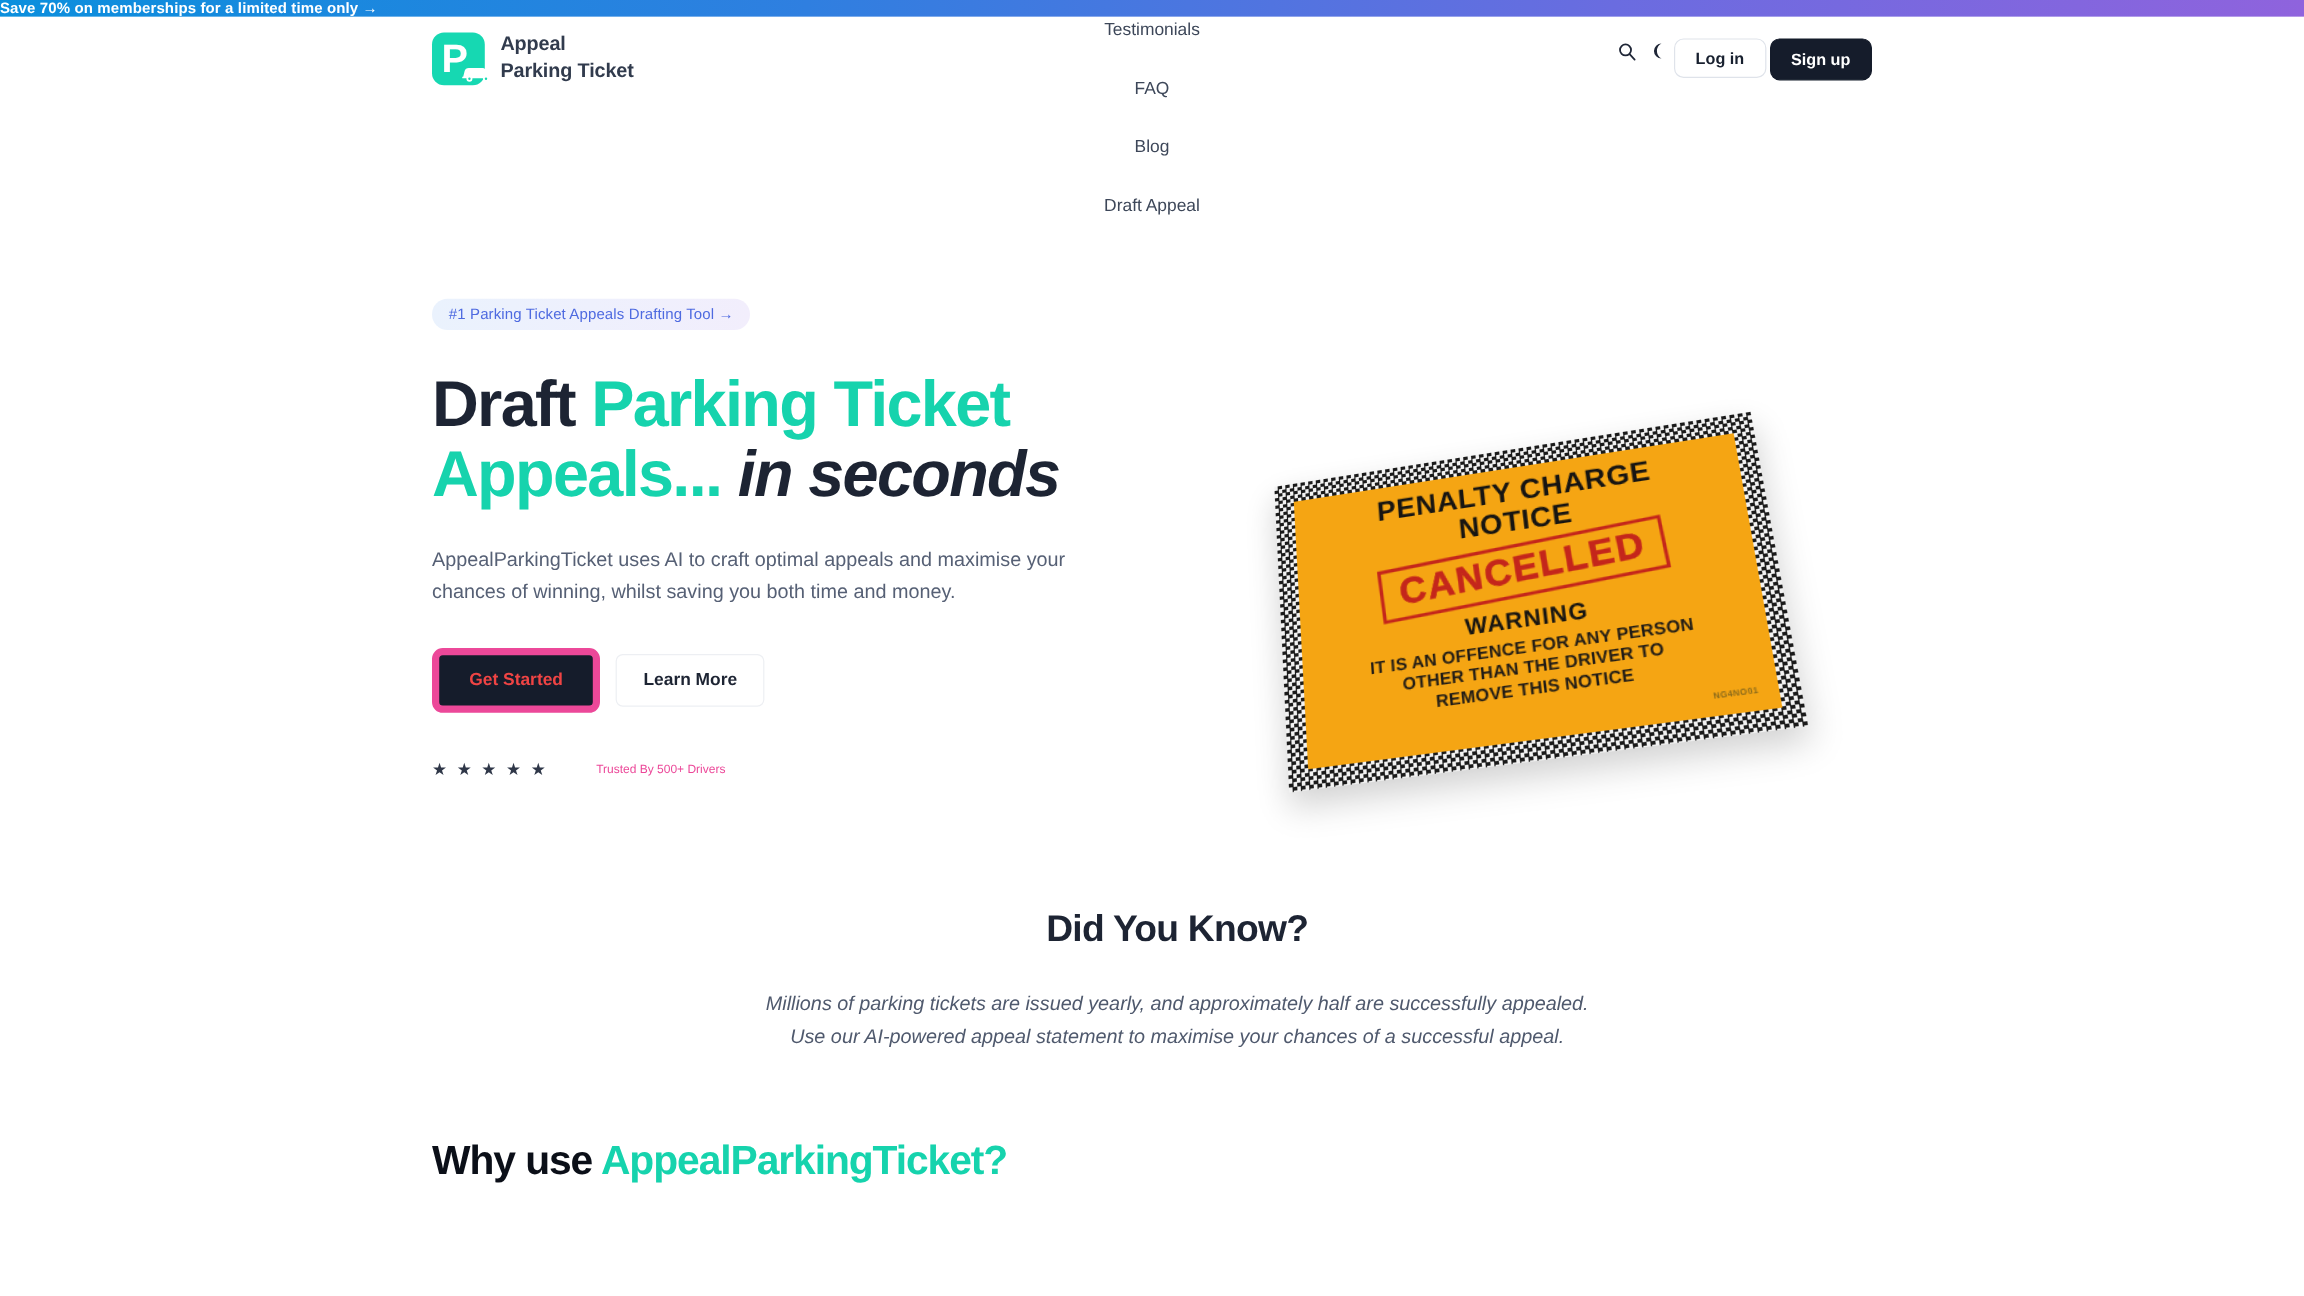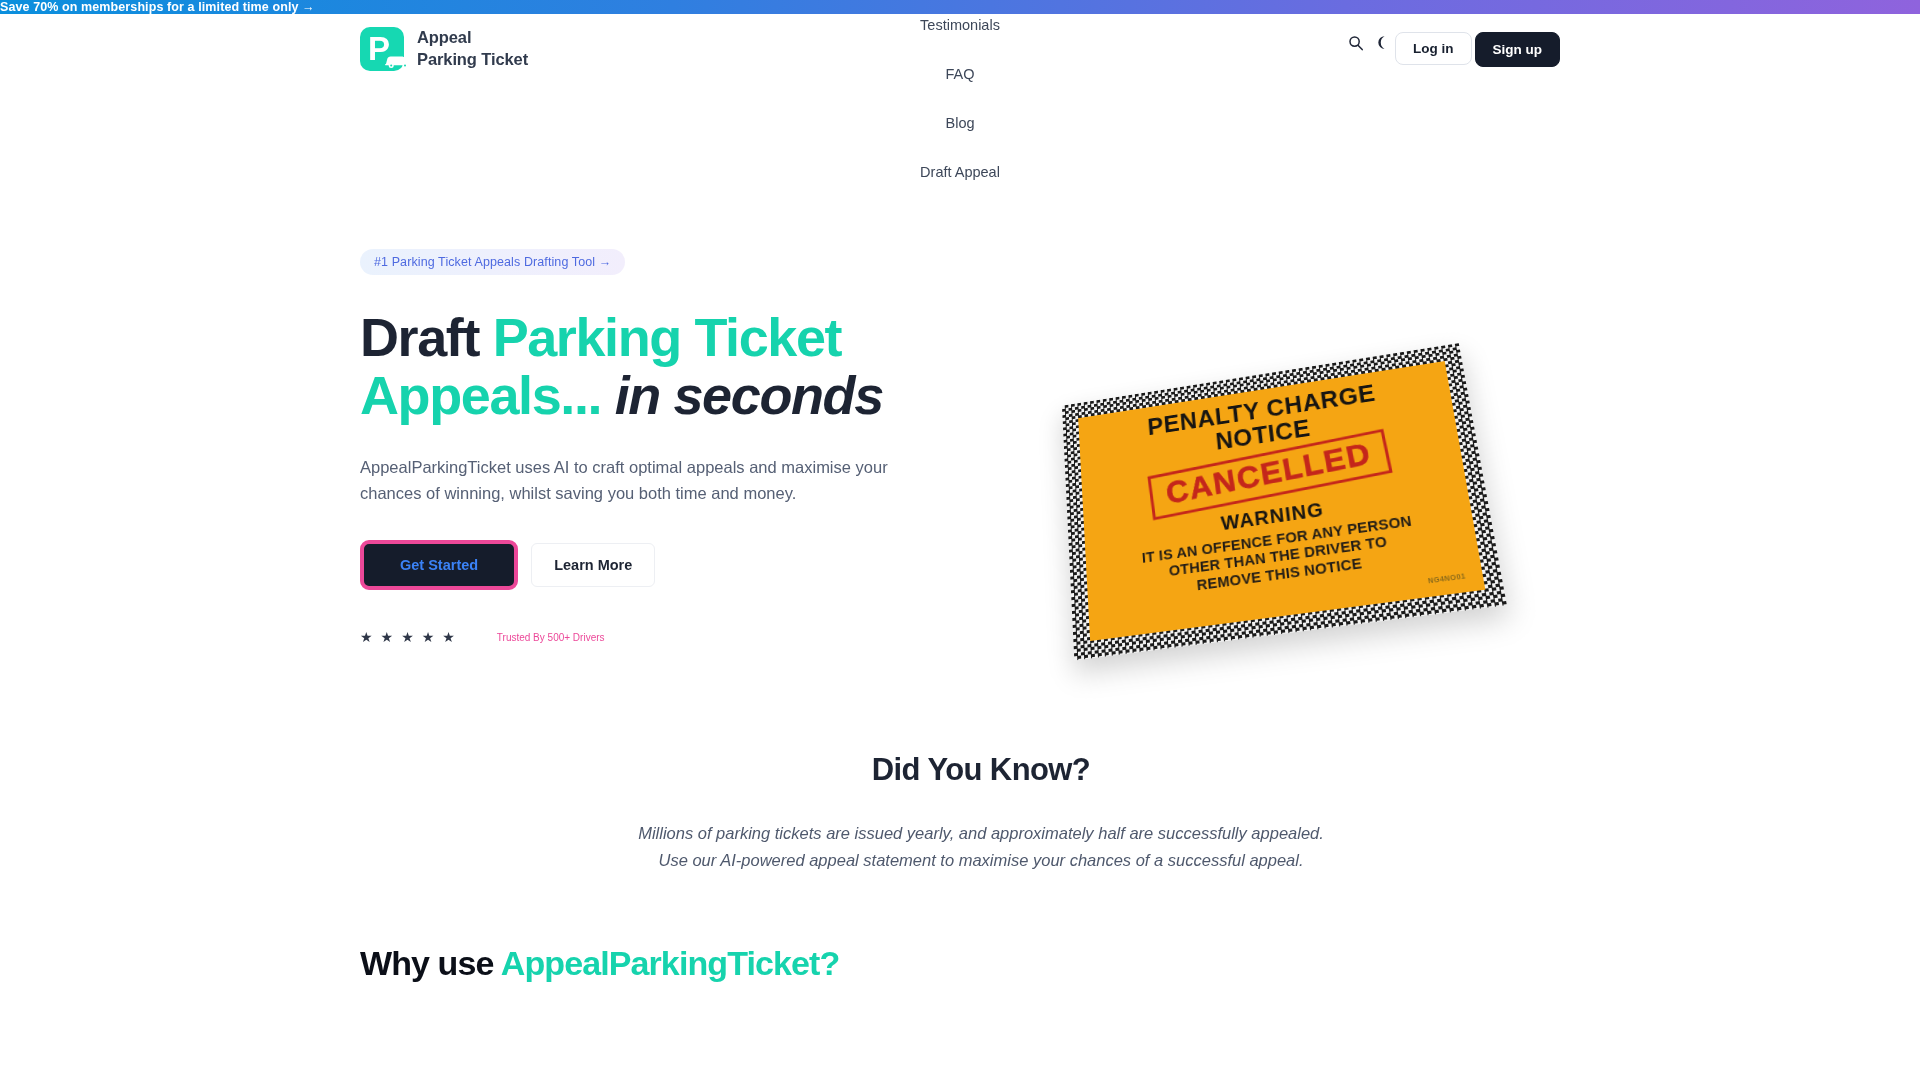--- a/index.html
+++ b/index.html
@@ -166,23 +166,23 @@
   }
 
   .hero-cta {
     margin-top: 33px;
     display: flex;
     align-items: center;
     gap: 13px;
   }
   .btn-started {
     background: #151c2b;
-    color: #3b82f6;
-    border: 4px solid #ec4899;
-    padding: 13px 36px;
+    color: #ef4444;
+    border: 6px solid #ec4899;
+    padding: 13px 25px;
     font-size: 14.5px;
     border-radius: 9px;
   }
   .btn-learn {
     background: #ffffff;
     color: #1d2433;
     border: 1px solid #edeff3;
     padding: 13px 22px;
     font-size: 14.5px;
     border-radius: 6px;

